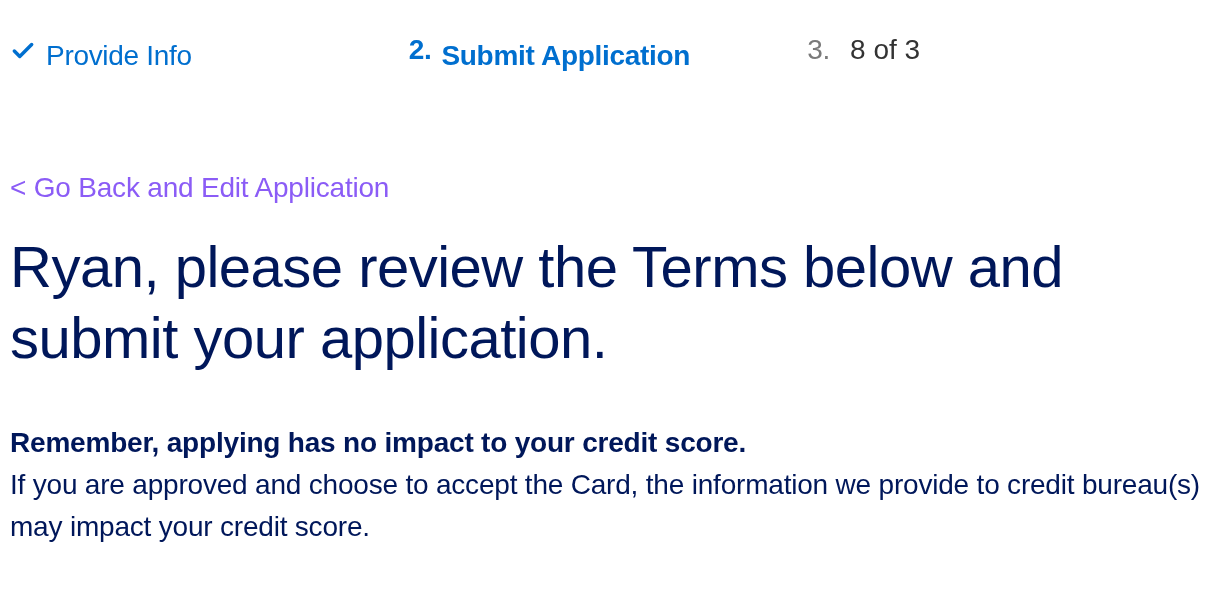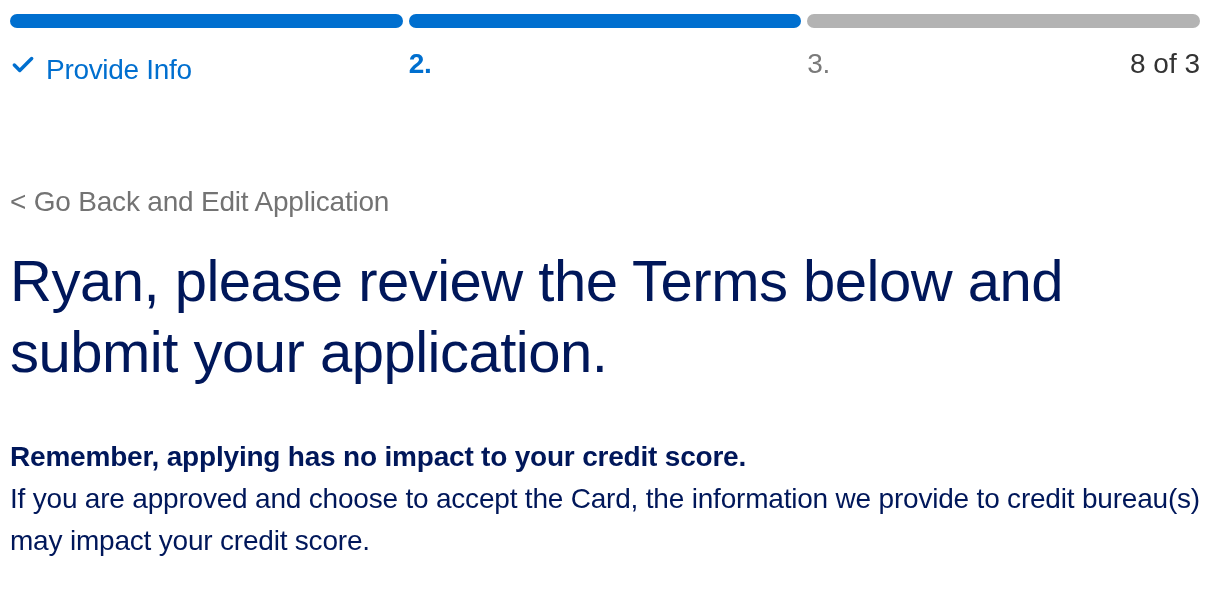--- a/index.html
+++ b/index.html
@@ -15,21 +15,21 @@
       padding: 14px 10px 0 10px;
       overflow: hidden;
     }
     .progress-container {
       display: flex;
       gap: 6px;
     }
     .progress-col {
       flex: 1;
       display: flex;
-      flex-direction: column;
+      flex-direction: row;
     }
     .progress-col.last {
       flex: 1.0;
     }
     .progress-bar {
       height: 14px;
       border-radius: 7px;
       background: #b3b3b3;
     }
     .progress-bar.active {
@@ -72,21 +72,21 @@
     .counter {
       margin-left: auto;
       color: #333333;
       font-size: 28px;
       white-space: nowrap;
       padding-left: 20px;
     }
     .go-back {
       display: inline-block;
       margin-top: 95px;
-      color: #737373;
+      color: #8b5cf6;
       font-size: 28px;
       letter-spacing: -0.2px;
       cursor: pointer;
     }
     .heading {
       margin-top: 28px;
       color: #00175a;
       font-size: 58px;
       font-weight: 300;
       line-height: 1.22;
@@ -120,20 +120,21 @@
         <span class="step-text">Provide Info</span>
       </div>
     </div>
   </div>
 
   <div class="progress-col">
     <div class="progress-bar active"></div>
     <div class="step-row">
       <div class="step-label-wrap current">
         <span class="step-number">2.</span>
+        <span class="step-text">Submit Application</span>
       </div>
     </div>
   </div>
 
   <div class="progress-col last">
     <div class="progress-bar"></div>
     <div class="step-row">
       <div class="step-label-wrap future">
         <span class="step-number">3.</span>
       </div>

